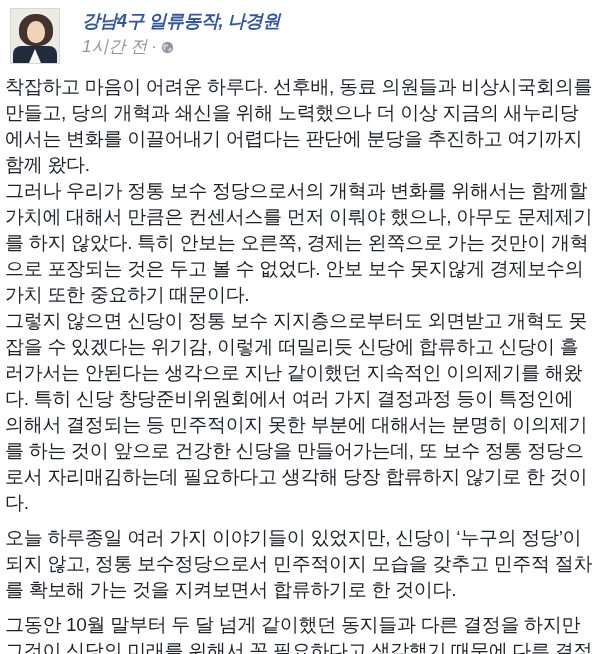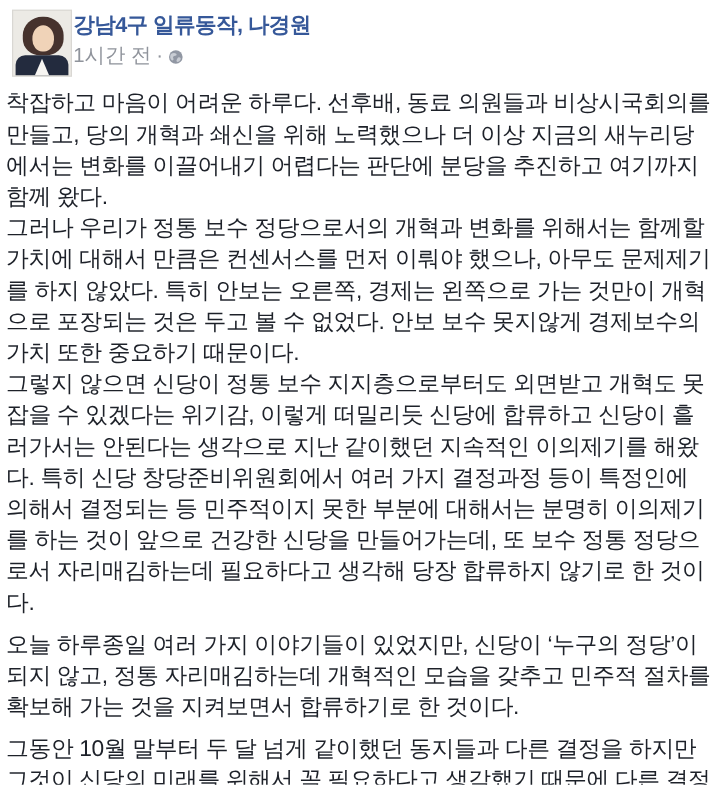--- a/index.html
+++ b/index.html
@@ -47,21 +47,21 @@
     border-radius: 8px 8px 0 0;
   }
   .avatar-shirt {
     position: absolute; bottom: 0; left: 50%;
     transform: translateX(-50%);
     width: 0; height: 0;
     border-left: 6px solid transparent;
     border-right: 6px solid transparent;
     border-bottom: 14px solid #f7f5f2;
   }
-  .header-text { margin-left: 1px; padding-top: 2px; }
+  .header-text { margin-left: 22px; padding-top: 2px; font-style: italic; }
   .profile-name {
     color: #365899;
     font-size: 18px;
     font-weight: bold;
     line-height: 1.25;
     text-decoration: none;
     letter-spacing: -0.5px;
     cursor: pointer;
     display: inline-block;
   }
@@ -115,17 +115,17 @@
           </svg>
         </span>
       </div>
     </div>
   </div>
 
   <div class="post-body">
     <p>착잡하고 마음이 어려운 하루다. 선후배, 동료 의원들과 비상시국회의를 만들고, 당의 개혁과 쇄신을 위해 노력했으나 더 이상 지금의 새누리당에서는 변화를 이끌어내기 어렵다는 판단에 분당을 추진하고 여기까지 함께 왔다.</p>
     <p>그러나 우리가 정통 보수 정당으로서의 개혁과 변화를 위해서는 함께할 가치에 대해서 만큼은 컨센서스를 먼저 이뤄야 했으나, 아무도 문제제기를 하지 않았다. 특히 안보는 오른쪽, 경제는 왼쪽으로 가는 것만이 개혁으로 포장되는 것은 두고 볼 수 없었다. 안보 보수 못지않게 경제보수의 가치 또한 중요하기 때문이다.</p>
     <p>그렇지 않으면 신당이 정통 보수 지지층으로부터도 외면받고 개혁도 못 잡을 수 있겠다는 위기감, 이렇게 떠밀리듯 신당에 합류하고 신당이 흘러가서는 안된다는 생각으로 지난 같이했던 지속적인 이의제기를 해왔다. 특히 신당 창당준비위원회에서 여러 가지 결정과정 등이 특정인에 의해서 결정되는 등 민주적이지 못한 부분에 대해서는 분명히 이의제기를 하는 것이 앞으로 건강한 신당을 만들어가는데, 또 보수 정통 정당으로서 자리매김하는데 필요하다고 생각해 당장 합류하지 않기로 한 것이다.</p>
-    <p class="spaced">오늘 하루종일 여러 가지 이야기들이 있었지만, 신당이 ‘누구의 정당’이 되지 않고, 정통 자리매김하는데 개혁적인 모습을 갖추고 민주적 절차를 확보해 가는 것을 지켜보면서 합류하기로 한 것이다.</p>
+    <p class="spaced">오늘 하루종일 여러 가지 이야기들이 있었지만, 신당이 ‘누구의 정당’이 되지 않고, 정통 보수정당으로서 민주적이지 모습을 갖추고 민주적 절차를 확보해 가는 것을 지켜보면서 합류하기로 한 것이다.</p>
     <p class="spaced">그동안 10월 말부터 두 달 넘게 같이했던 동지들과 다른 결정을 하지만 그것이 신당의 미래를 위해서 꼭 필요하다고 생각했기 때문에 다른 결정을 하게 되는데 대해 울컥했던 부분이 와전된 부분이 있어 착잡하다. 앞으로 신당이 건강한 개혁보수 정당이 되는 것을 지켜보겠다.</p>
   </div>
 
 </div>
 
 </body></html>

